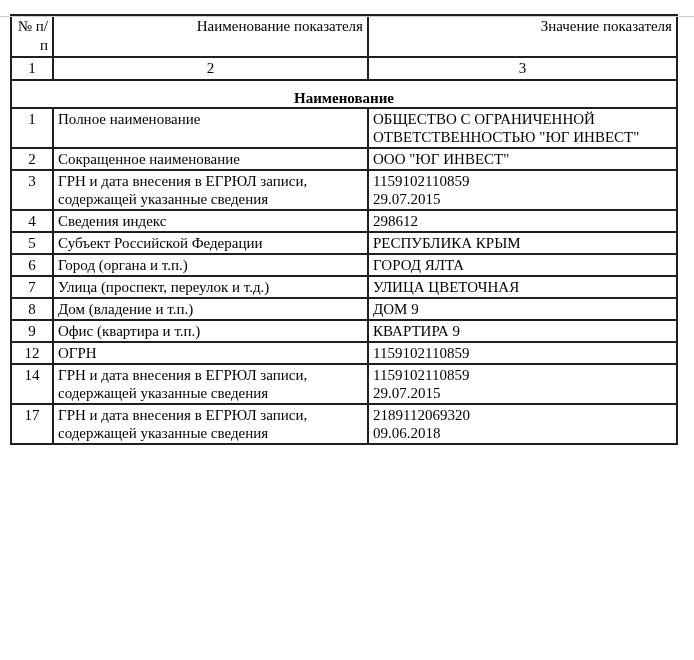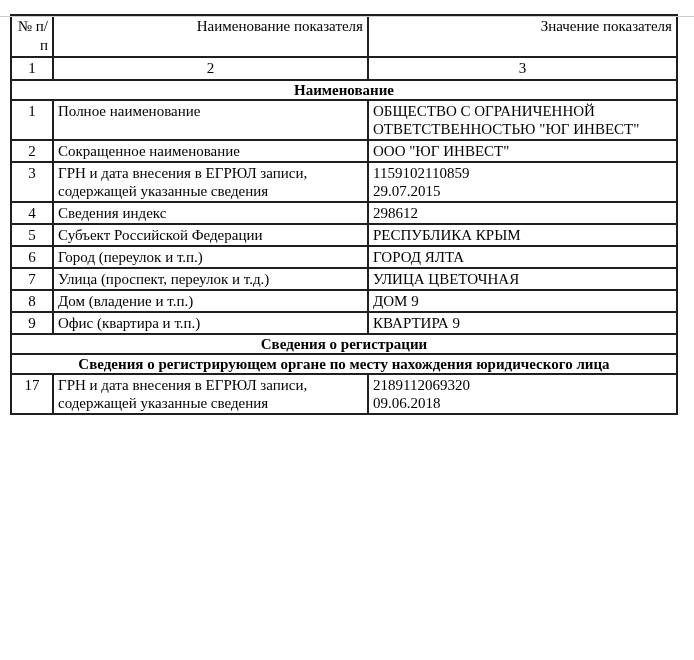--- a/index.html
+++ b/index.html
@@ -49,21 +49,21 @@
     line-height: 19px;
   }
   tr.numline-row td {
     text-align: center;
     line-height: 19px;
   }
   tr.section-row td {
     text-align: center;
     font-weight: bold;
     line-height: 18px;
-    padding-top: 0;
+    padding-top: 8px;
     padding-bottom: 0;
   }
   td.c-num {
     text-align: center;
     padding-left: 1px;
     padding-right: 1px;
   }
   td.c-name, td.c-val {
     white-space: pre-line;
     margin-top: 46px;
@@ -122,46 +122,52 @@
         <td class="c-name">Сведения индекс</td>
         <td class="c-val">298612</td>
       </tr>
       <tr>
         <td class="c-num">5</td>
         <td class="c-name">Субъект Российской Федерации</td>
         <td class="c-val">РЕСПУБЛИКА КРЫМ</td>
       </tr>
       <tr>
         <td class="c-num">6</td>
-        <td class="c-name">Город (переулок и т.п.)</td>
+        <td class="c-name">Город (органа и т.п.)</td>
         <td class="c-val">ГОРОД ЯЛТА</td>
       </tr>
       <tr>
         <td class="c-num">7</td>
         <td class="c-name">Улица (проспект, переулок и т.д.)</td>
         <td class="c-val">УЛИЦА ЦВЕТОЧНАЯ</td>
       </tr>
       <tr>
         <td class="c-num">8</td>
         <td class="c-name">Дом (владение и т.п.)</td>
         <td class="c-val">ДОМ 9</td>
       </tr>
       <tr>
         <td class="c-num">9</td>
         <td class="c-name">Офис (квартира и т.п.)</td>
         <td class="c-val">КВАРТИРА 9</td>
       </tr>
 
-      <tr class="section-row">
-        <td colspan="3">Сведения о регистрации</td>
+      <tr>
+        <td class="c-num">12</td>
+        <td class="c-name">ОГРН</td>
+        <td class="c-val">1159102110859</td>
+      </tr>
+      <tr>
+        <td class="c-num">14</td>
+        <td class="c-name">ГРН и дата внесения в ЕГРЮЛ записи,
+содержащей указанные сведения</td>
+        <td class="c-val">1159102110859
+29.07.2015</td>
       </tr>
 
-      <tr class="section-row">
-        <td colspan="3">Сведения о регистрирующем органе по месту нахождения юридического лица</td>
-      </tr>
       <tr>
         <td class="c-num">17</td>
         <td class="c-name">ГРН и дата внесения в ЕГРЮЛ записи,
 содержащей указанные сведения</td>
         <td class="c-val">2189112069320
 09.06.2018</td>
       </tr>
     </tbody>
   </table>
 </div>

